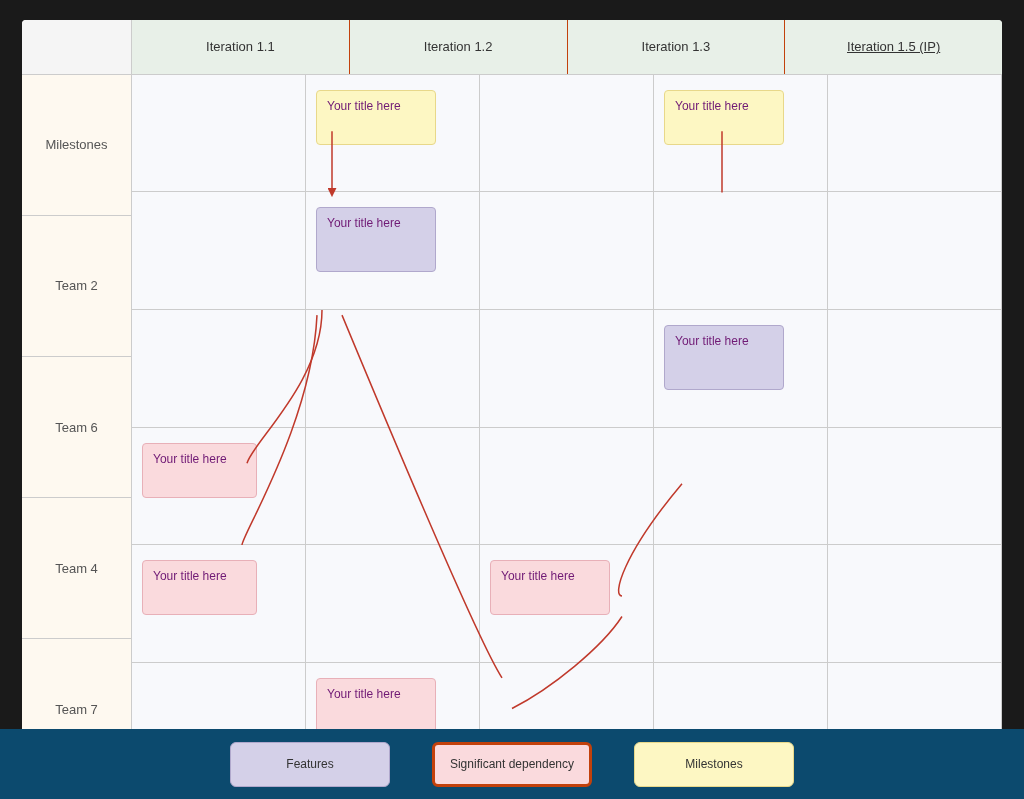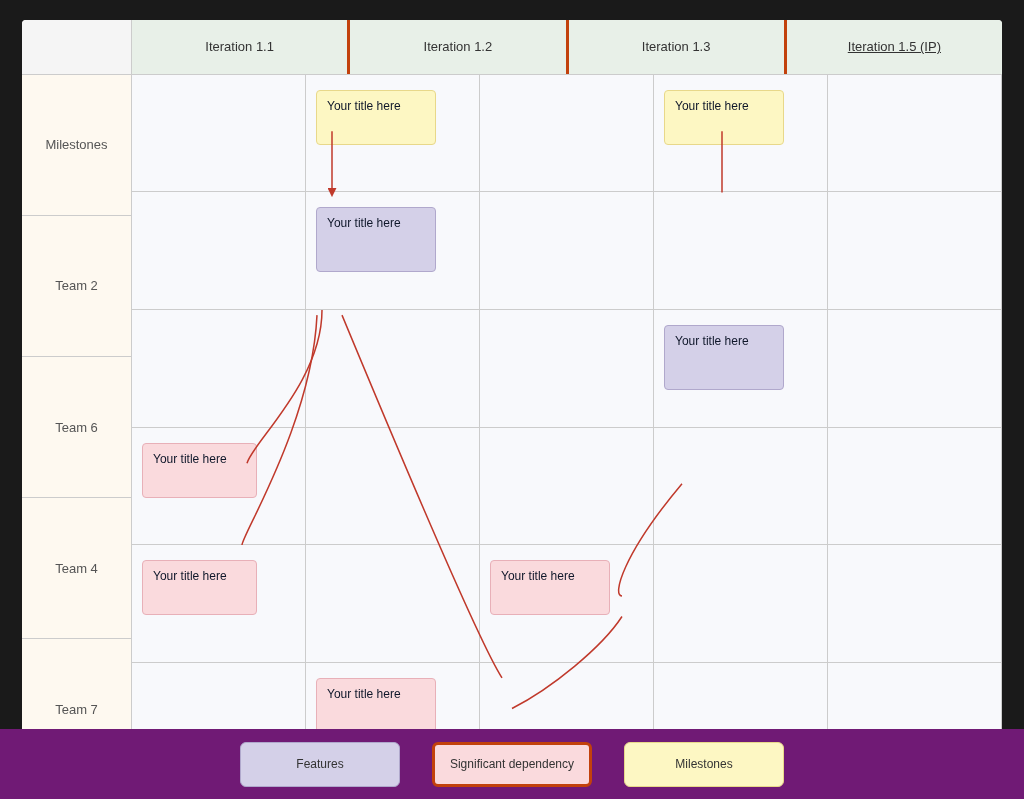--- a/index.html
+++ b/index.html
@@ -31,21 +31,21 @@
       min-width: 110px;
       background: #f5f5f5;
       border-right: 1px solid #ccc;
     }
     .iteration-header {
       flex: 1;
       display: flex;
       align-items: center;
       justify-content: center;
       background: #e8f0e8;
-      border-right: 3px solid #c2410c;
+      border-right: 1px solid #c2410c;
       font-size: 13px;
       color: #333;
       font-weight: 400;
     }
     .iteration-header:last-child {
       border-right: none;
       text-decoration: underline;
     }
     
     .grid-body {
@@ -96,21 +96,21 @@
     }
     .grid-cell:last-child {
       border-bottom: none;
     }
     
     .card {
       position: absolute;
       border-radius: 4px;
       padding: 8px 10px;
       font-size: 12px;
-      color: #0f172a;
+      color: #701a75;
     }
     .card-yellow {
       background: #fdf7c3;
       border: 1px solid #e8d88a;
     }
     .card-purple {
       background: #d4d0e8;
       border: 1px solid #b0a8cc;
     }
     .card-pink {
@@ -270,21 +270,21 @@
         <defs>
           <marker id="arr" markerWidth="6" markerHeight="6" refX="3" refY="3" orient="auto">
             <path d="M0,0 L6,3 L0,6 Z" fill="#c0392b"></path>
           </marker>
         </defs>
       </svg>
     </div>
   </div>
 </div>
 
-<div style="position:fixed;bottom:0;left:0;right:0;height:70px;background:#701a75;display:flex;align-items:center;justify-content:center;gap:32px;">
+<div style="position:fixed;bottom:0;left:0;right:0;height:70px;background:#0c4a6e;display:flex;align-items:center;justify-content:center;gap:42px;">
   <div class="legend-item legend-purple">
     <span>Features</span>
   </div>
   <div class="legend-item legend-pink">
     <span>Significant dependency</span>
   </div>
   <div class="legend-item legend-yellow">
     <span>Milestones</span>
   </div>
 </div>

